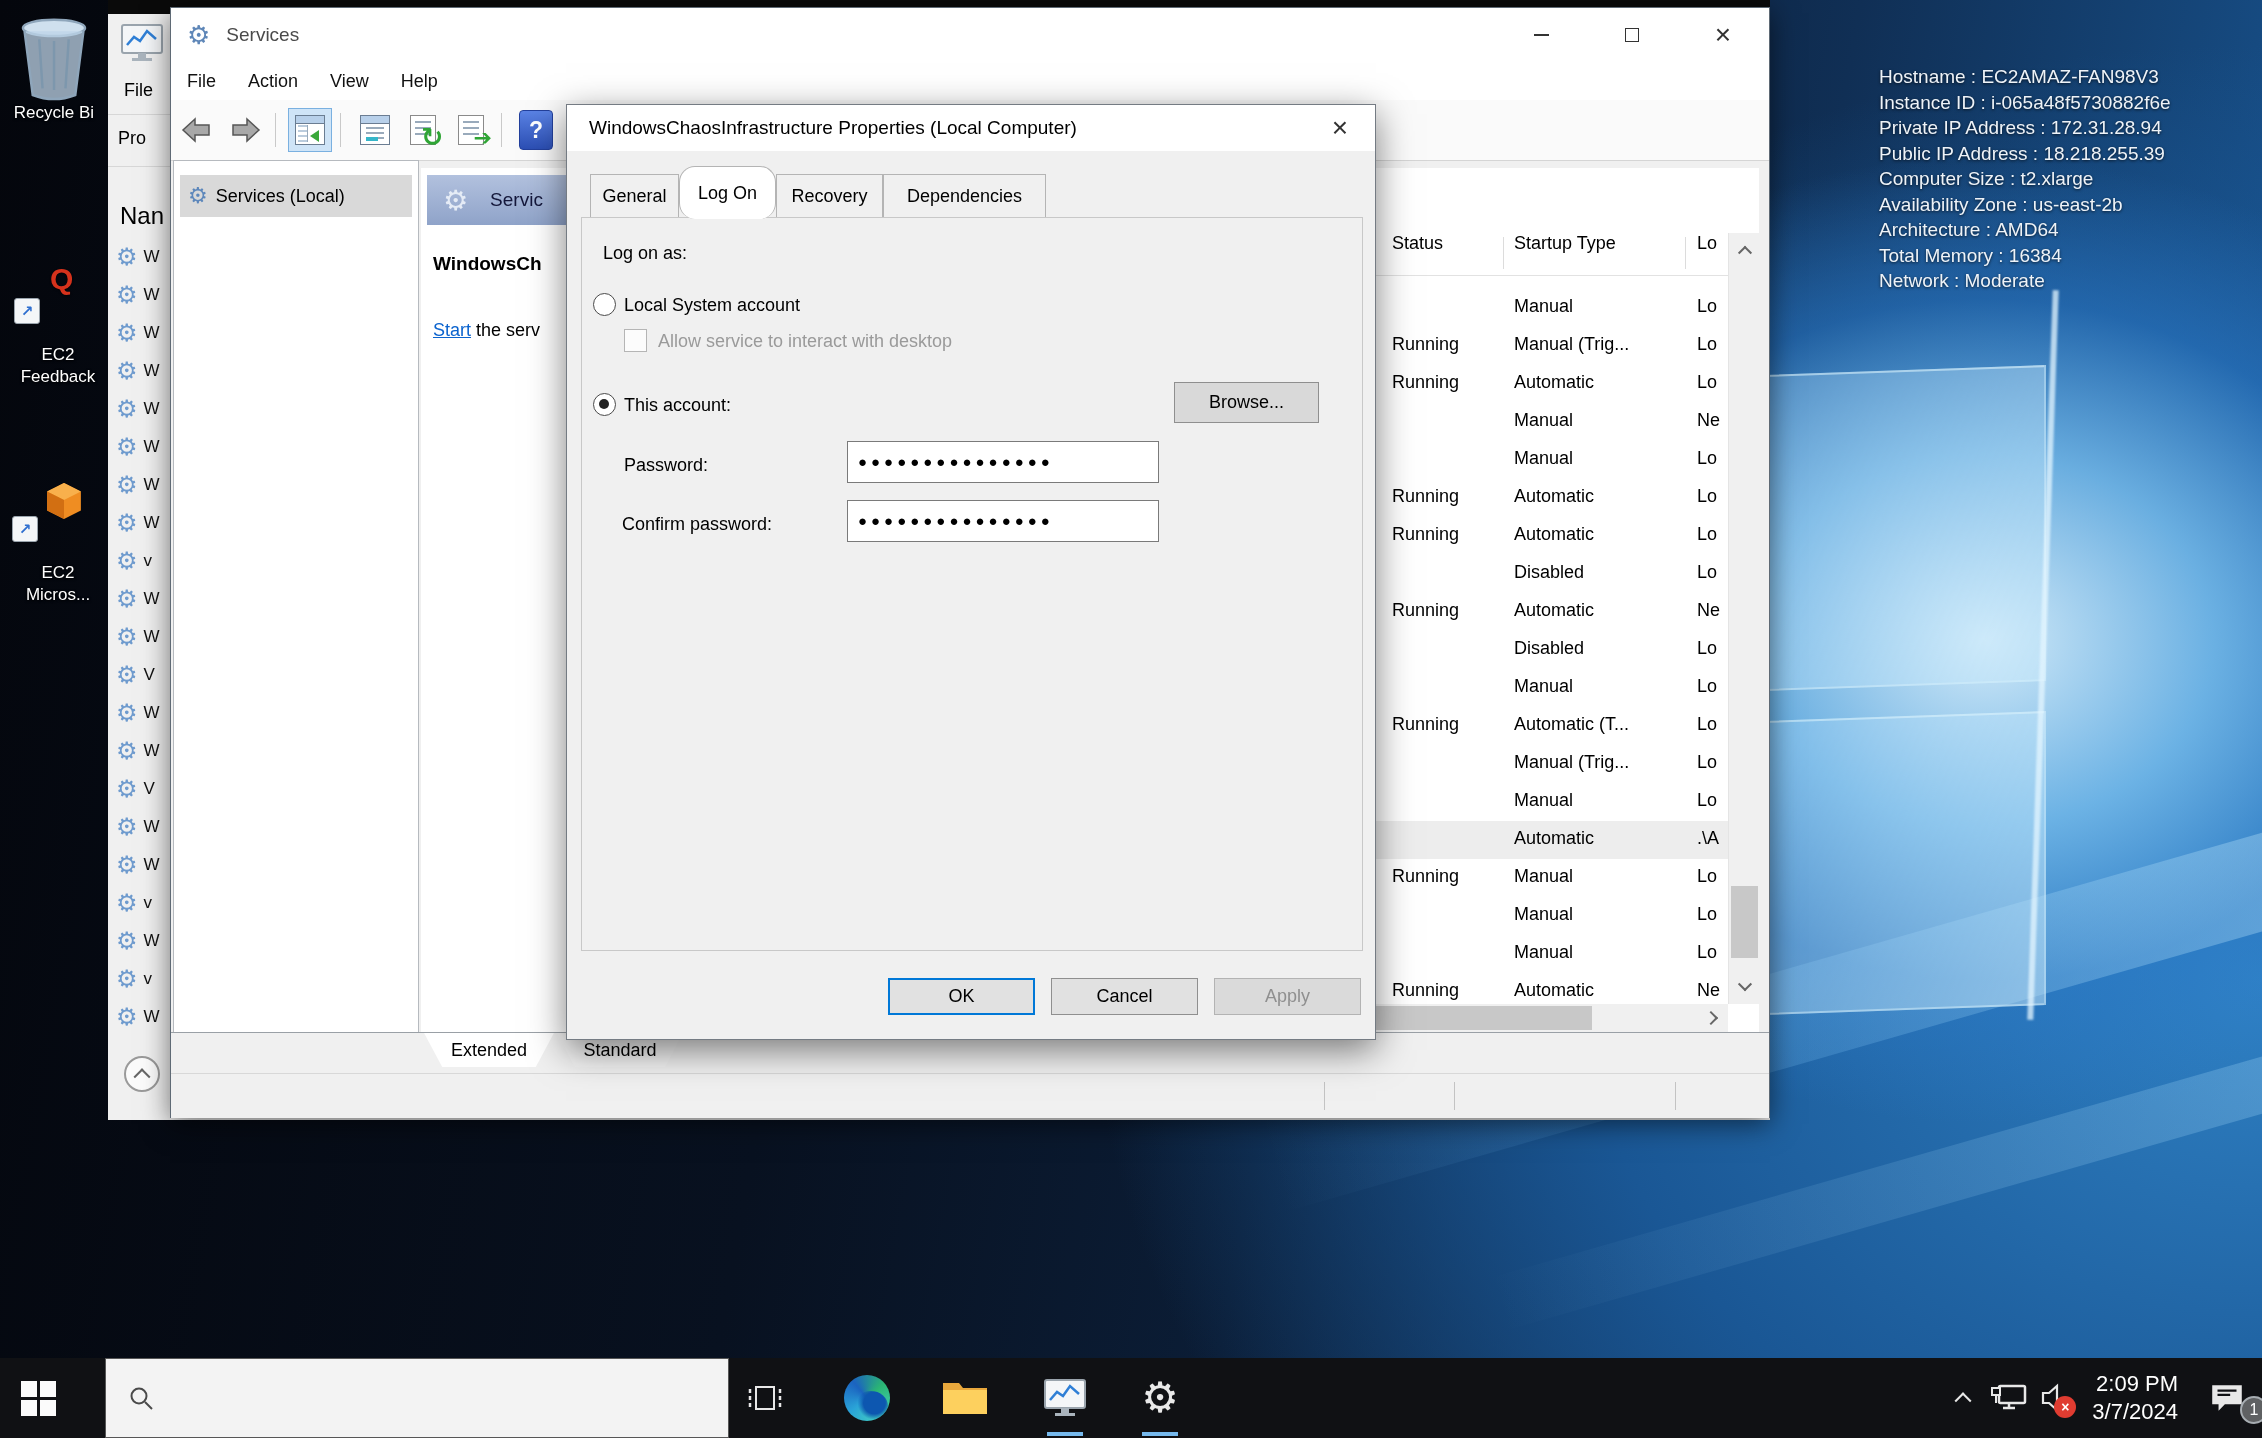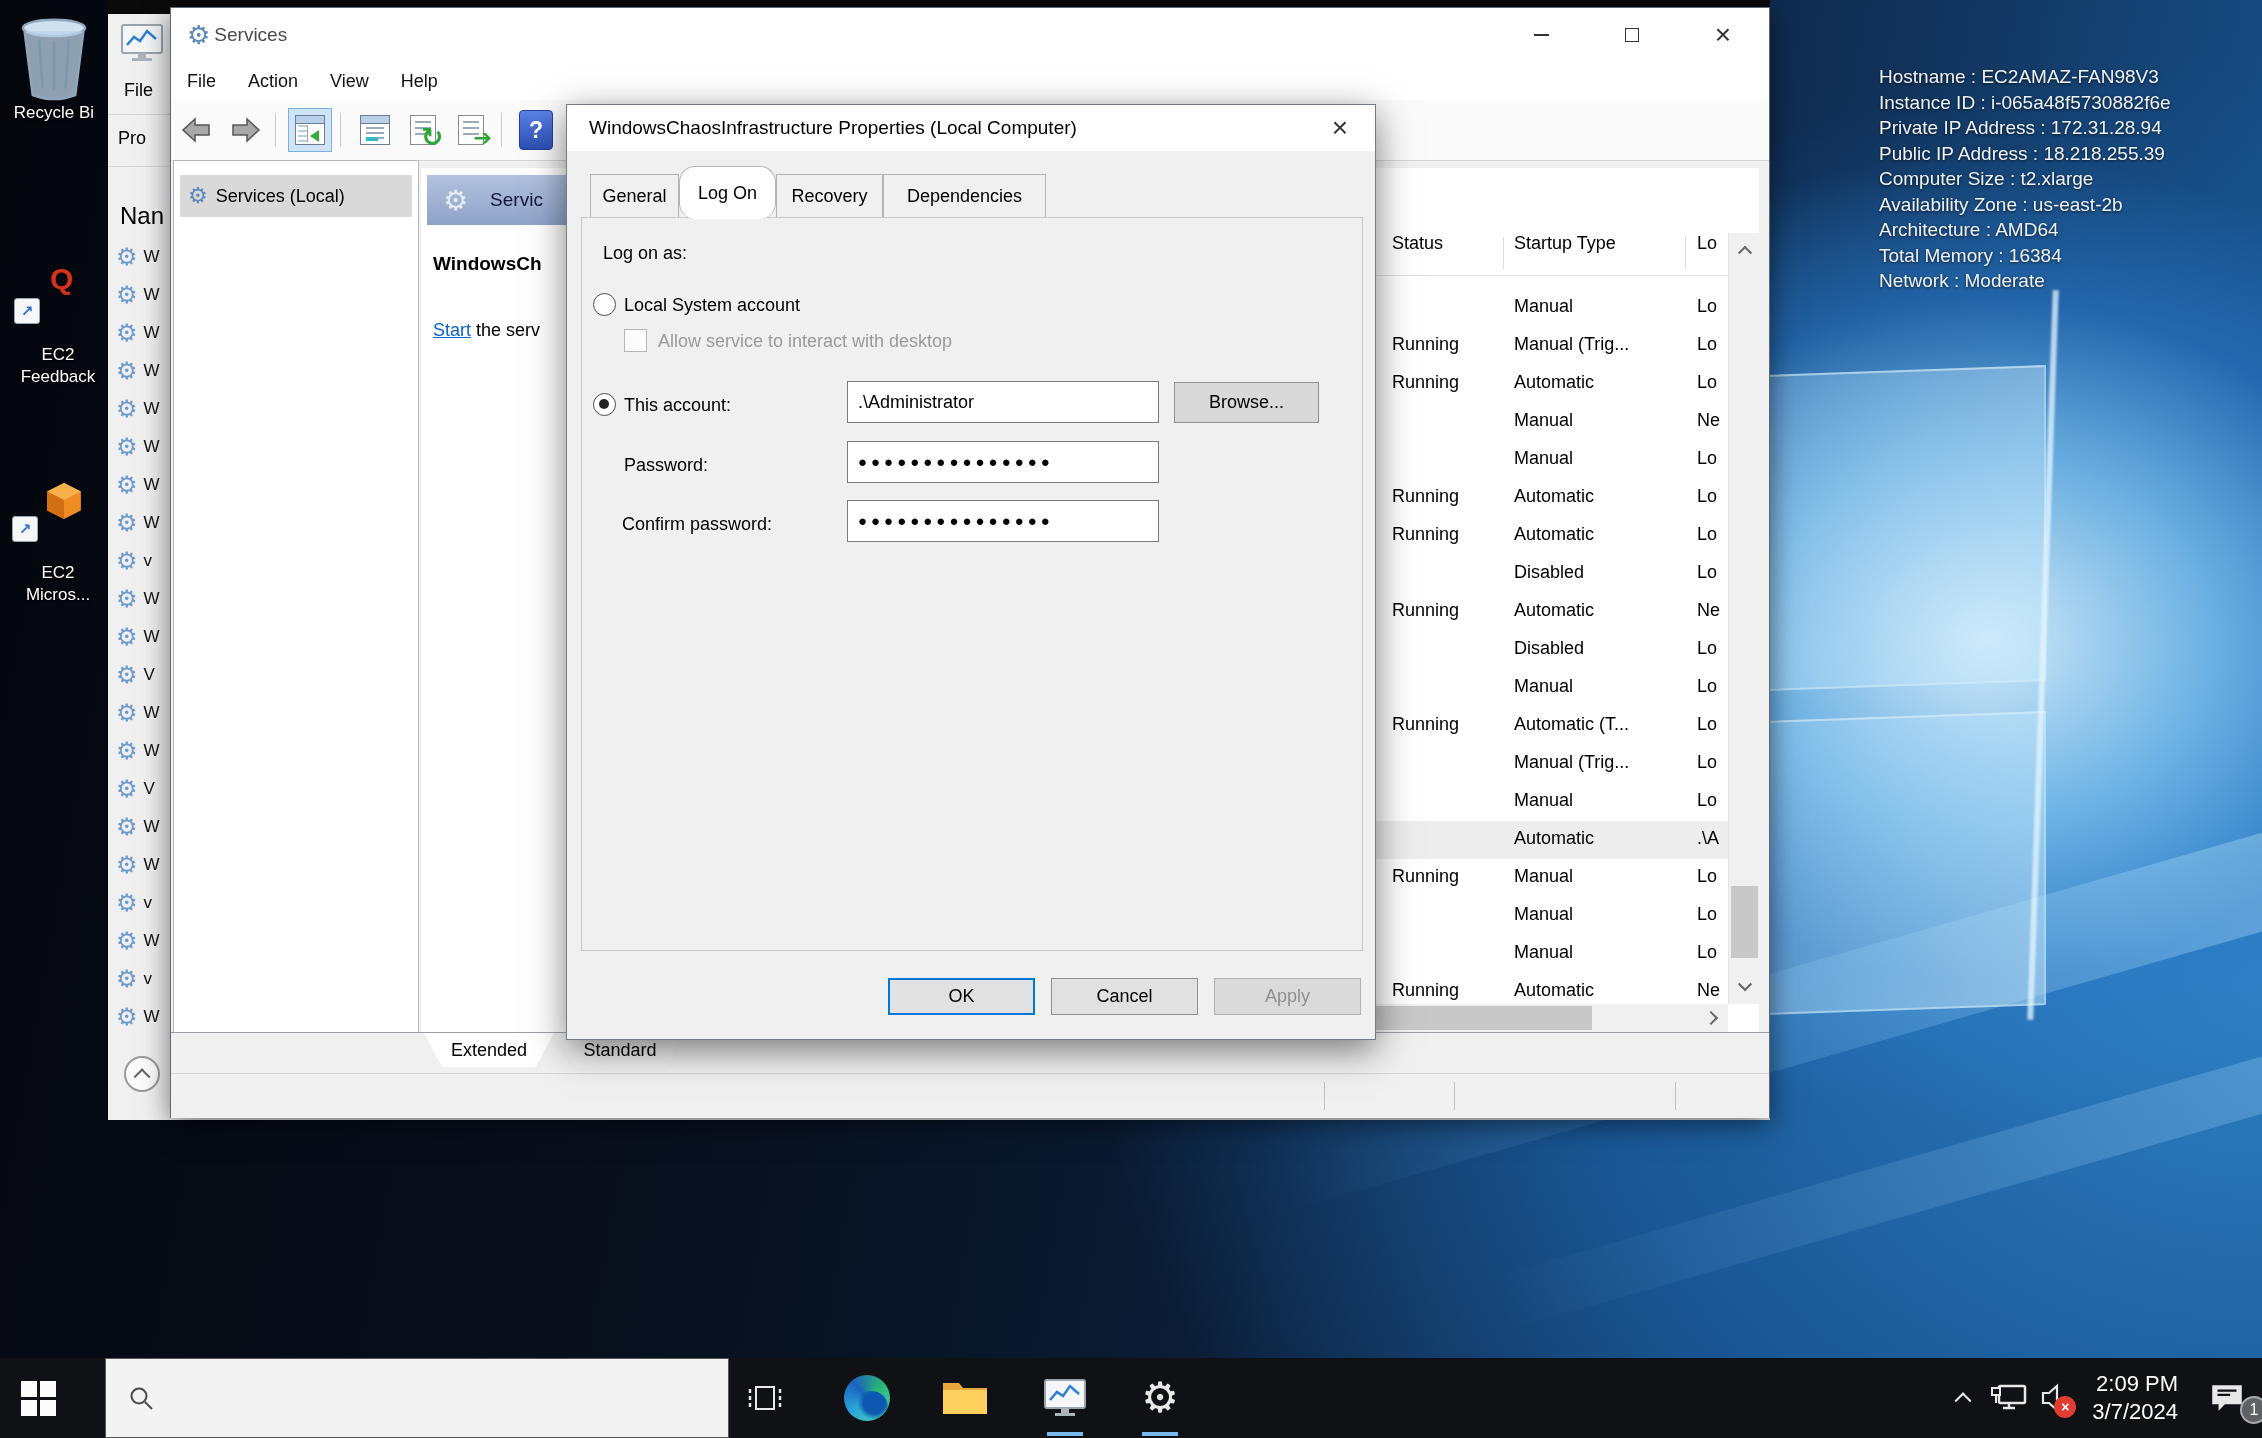--- a/index.html
+++ b/index.html
@@ -33,21 +33,21 @@
   .circle-up{position:absolute;left:16px;top:1042px;width:32px;height:32px;border:2px solid #9a9a9a;border-radius:50%;display:flex;align-items:center;justify-content:center;background:#fbfbfb;}
   .chev{display:inline-block;width:10px;height:10px;border-left:2px solid #666;border-top:2px solid #666;}
   .chev.up{transform:rotate(45deg) translate(2px,2px);}
   .chev.down{transform:rotate(225deg);}
   .chev.right{transform:rotate(135deg);}
   .chev.white{border-color:#e8e8e8;}
   
   .svcwin{left:170px;top:7px;width:1600px;height:1111px;background:#f0f0f0;border:1px solid #5f6a75;box-sizing:border-box;position:absolute;box-shadow:0 6px 26px rgba(0,0,0,.55);}
   .titlebar{position:absolute;left:0;top:0;width:100%;height:54px;background:#fff;display:flex;align-items:center;}
   .titlebar .appicon{color:#5f87b8;font-size:26px;margin-left:16px;}
-  .titlebar .wtitle{margin-left:4px;font-size:19px;color:#4a4a4a;}
+  .titlebar .wtitle{margin-left:16px;font-size:19px;color:#4a4a4a;}
   .winbtns{position:absolute;right:14px;top:0;height:54px;display:flex;}
   .winbtn{width:64px;height:54px;display:flex;align-items:center;justify-content:center;margin-left:27px;}
   .glyph-min{width:15px;height:2px;background:#333;}
   .glyph-max{width:14px;height:14px;border:1.5px solid #333;box-sizing:border-box;}
   .glyph-x{font-size:28px;color:#333;line-height:1;}
   .menubar{position:absolute;left:0;top:54px;width:100%;height:38px;background:#fff;display:flex;align-items:center;border-bottom:1px solid #ececec;}
   .menu-item{font-size:18px;padding:0 16px;color:#111;}
   .toolbar{position:absolute;left:0;top:92px;width:100%;height:60px;background:#fafafa;border-bottom:1px solid #d5d5d5;display:flex;align-items:center;}
   .tbtn{width:44px;height:44px;display:flex;align-items:center;justify-content:center;margin-left:4px;position:relative;}
   .tbtn.active{background:#cfe4f7;border:1px solid #7ab0e0;box-sizing:border-box;}
@@ -598,21 +598,20 @@
     <div class="dlabel2" style="left:36px;top:138px;">Log on as:</div>
 
     <div class="radio" style="left:26px;top:188px;"></div>
     <div class="dlabel2" style="left:57px;top:190px;">Local System account</div>
 
     <div class="checkbox" style="left:57px;top:224px;"></div>
     <div class="dlabel2" style="left:91px;top:226px;color:#9a9a9a;">Allow service to interact with desktop</div>
 
     <div class="radio checked" style="left:26px;top:288px;"></div>
     <div class="dlabel2" style="left:57px;top:290px;">This account:</div>
-    <input class="field" style="left: 280px; top: 276px;" value=".\Administrator">
     <div class="btn browse" style="left:607px;top:277px;">Browse...</div>
 
     <div class="dlabel2" style="left:57px;top:350px;">Password:</div>
     <div class="field dots" style="left:280px;top:336px;">●●●●●●●●●●●●●●●</div>
 
     <div class="dlabel2" style="left:55px;top:409px;">Confirm password:</div>
     <div class="field dots" style="left:280px;top:395px;">●●●●●●●●●●●●●●●</div>
 
     <div class="btn default" style="left:321px;top:873px;">OK</div>
     <div class="btn" style="left:484px;top:873px;">Cancel</div>

